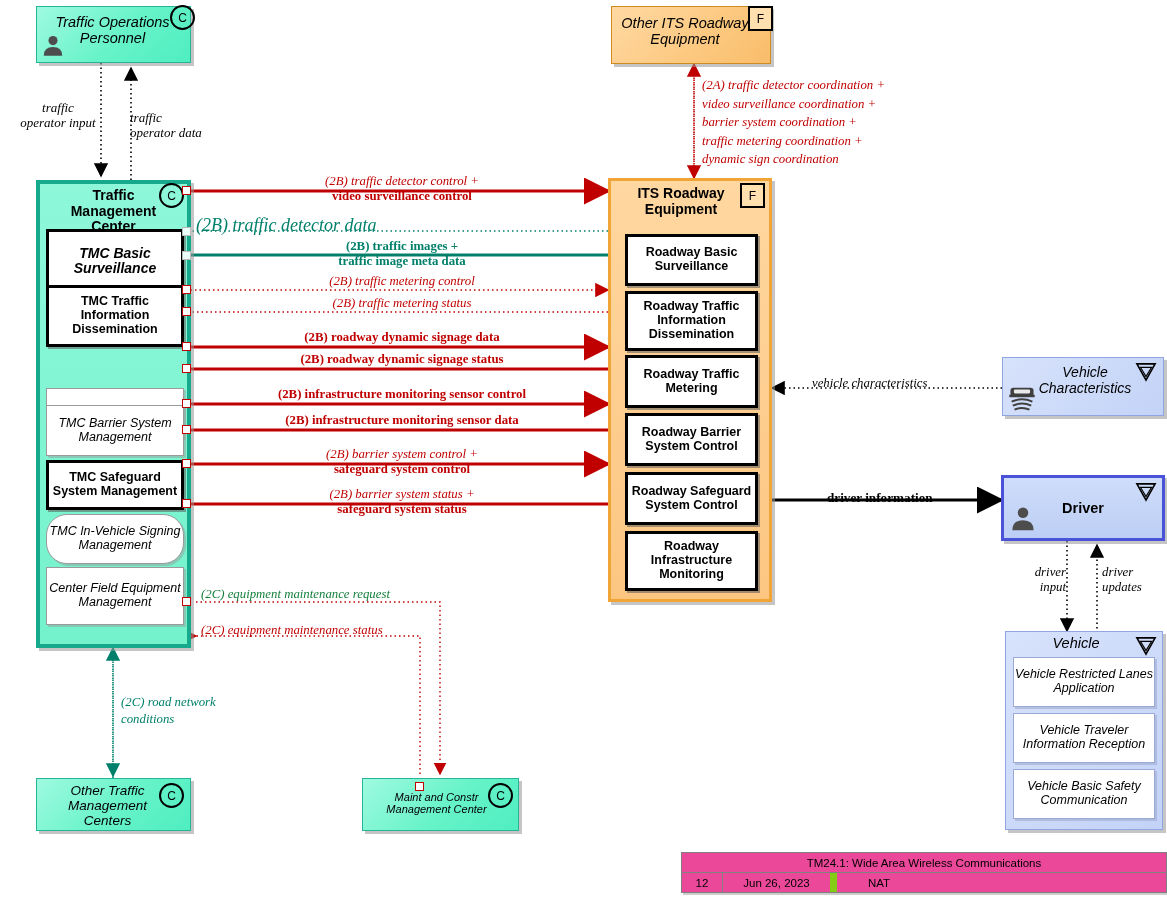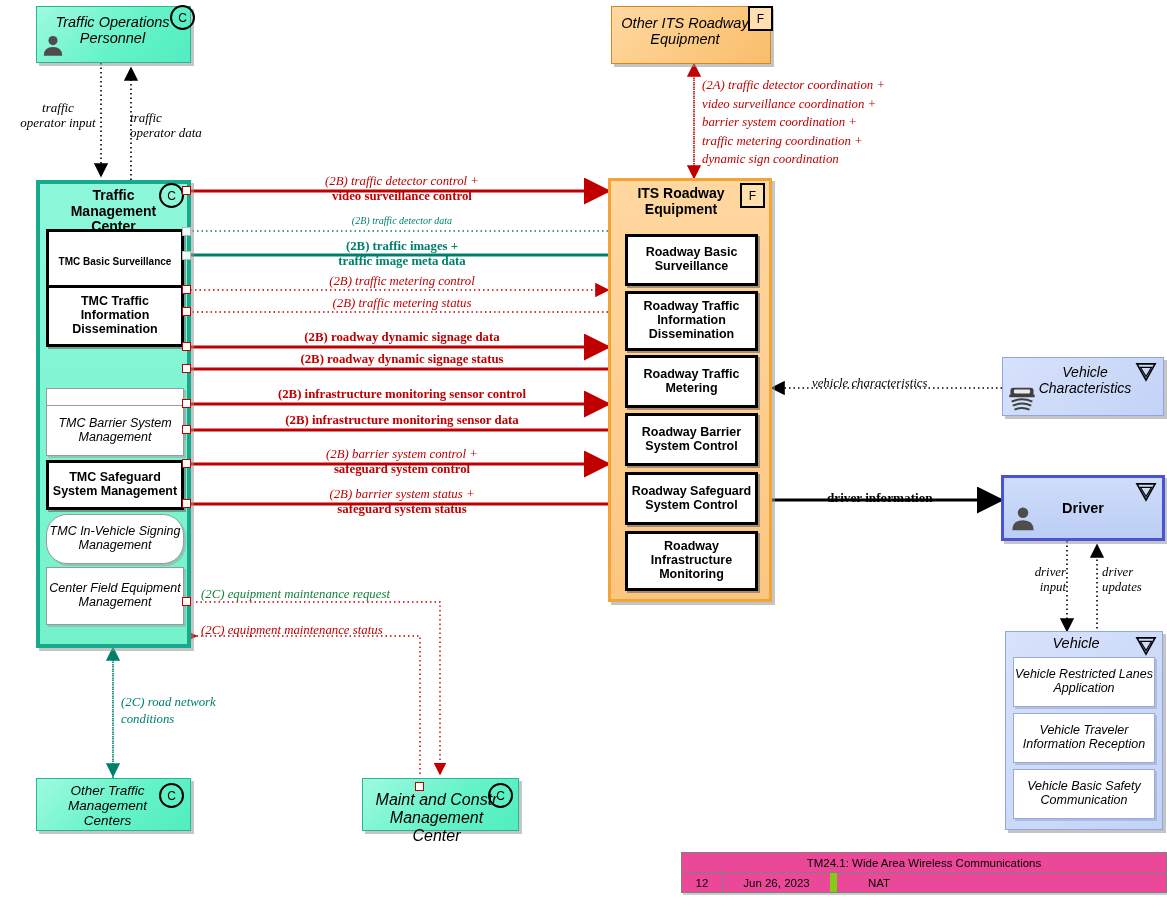--- a/index.html
+++ b/index.html
@@ -135,21 +135,21 @@
 
   <div class="node orange shadow" style="left:611px;top:6px;width:160px;height:58px;">
     <div class="titleline it" style="font-size:14.5px;padding:8px 20px 0 8px;">Other ITS Roadway Equipment</div>
     <div class="badge-f" style="right:-3px;top:-1px;">F</div>
   </div>
 
   <div class="node green-main shadow" style="left:36px;top:180px;width:155px;height:468px;">
     <div class="titleline bd" style="font-size:14px;padding:4px 8px 0 8px;">Traffic Management Center</div>
     <div class="badge-c" style="right:3px;top:-1px;">C</div>
 
-    <div class="sub impl" style="left:6px;top:45px;width:138px;height:64px;font-size:10px;">TMC Basic Surveillance</div>
+    <div class="sub impl" style="left:6px;top:45px;width:138px;height:64px;font-size:14px;font-style:italic;">TMC Basic Surveillance</div>
     <div class="sub impl" style="left:6px;top:101px;width:138px;height:62px;font-size:12.5px;">TMC Traffic Information Dissemination</div>
     <div class="sub plan" style="left:6px;top:168px;width:138px;height:50px;font-size:12.5px;margin-top:36px;">TMC Traffic Metering</div>
     <div class="sub plan" style="left:6px;top:221px;width:138px;height:51px;font-size:12.5px;">TMC Barrier System Management</div>
     <div class="sub impl" style="left:6px;top:276px;width:138px;height:50px;font-size:12.5px;">TMC Safeguard System Management</div>
     <div class="sub plan" style="left:6px;top:330px;width:138px;height:50px;font-size:12.5px;border-radius:21px;">TMC In-Vehicle Signing Management</div>
     <div class="sub plan" style="left:6px;top:383px;width:138px;height:58px;font-size:12.5px;">Center Field Equipment Management</div>
   </div>
 
   <div class="port red" style="left:182px;top:186px;"></div>
   <div class="port teal" style="left:182px;top:227px;border-color:#b9b9b9;"></div>
@@ -214,21 +214,21 @@
     <div class="sub vsub" style="left:7px;top:81px;width:142px;height:50px;font-size:12.5px;">Vehicle Traveler Information Reception</div>
     <div class="sub vsub" style="left:7px;top:137px;width:142px;height:50px;font-size:12.5px;">Vehicle Basic Safety Communication</div>
   </div>
 
   <div class="node green shadow" style="left:36px;top:778px;width:155px;height:53px;">
     <div class="titleline it" style="font-size:13.5px;padding:4px 22px 0 10px;">Other Traffic Management Centers</div>
     <div class="badge-c" style="right:6px;top:4px;">C</div>
   </div>
 
   <div class="node green shadow" style="left:362px;top:778px;width:157px;height:53px;">
-    <div class="titleline it" style="font-size:16px;padding:12px 16px 0 8px;">Maint and Constr Management Center</div>
+    <div class="titleline it" style="font-size:11px;padding:12px 16px 0 8px;">Maint and Constr Management Center</div>
     <div class="badge-c" style="right:5px;top:4px;">C</div>
   </div>
   <div class="port red" style="left:415px;top:782px;"></div>
 
   <div class="flab it" style="left:6px;top:100px;width:104px;text-align:center;font-size:13px;color:#000;">
     <div>traffic</div>
     <div>operator input</div>
   </div>
   <div class="flab it" style="left:130px;top:110px;width:110px;text-align:left;font-size:13px;color:#000;">
     <div>traffic</div>
@@ -240,21 +240,21 @@
     <div>video surveillance coordination +</div>
     <div>barrier system coordination +</div>
     <div>traffic metering coordination +</div>
     <div>dynamic sign coordination</div>
   </div>
 
   <div class="flab" style="left:196px;top:174px;width:412px;text-align:center;font-size:12.8px;color:#c00000;">
     <div class="it">(2B) traffic detector control +</div>
     <div class="bd">video surveillance control</div>
   </div>
-  <div class="flab it" style="left:196px;top:215px;width:412px;text-align:center;font-size:10px;color:#00806b;">(2B) traffic detector data</div>
+  <div class="flab it" style="left:196px;top:215px;width:412px;text-align:left;font-size:18px;color:#00806b;">(2B) traffic detector data</div>
   <div class="flab bd" style="left:196px;top:239px;width:412px;text-align:center;font-size:12.8px;color:#00806b;">
     <div>(2B) traffic images +</div>
     <div>traffic image meta data</div>
   </div>
   <div class="flab it" style="left:196px;top:274px;width:412px;text-align:center;font-size:12.8px;color:#c00000;">(2B) traffic metering control</div>
   <div class="flab it" style="left:196px;top:296px;width:412px;text-align:center;font-size:12.8px;color:#c00000;">(2B) traffic metering status</div>
   <div class="flab bd" style="left:196px;top:330px;width:412px;text-align:center;font-size:12.8px;color:#c00000;">(2B) roadway dynamic signage data</div>
   <div class="flab bd" style="left:196px;top:352px;width:412px;text-align:center;font-size:12.8px;color:#c00000;">(2B) roadway dynamic signage status</div>
   <div class="flab bd" style="left:196px;top:387px;width:412px;text-align:center;font-size:12.8px;color:#c00000;">(2B) infrastructure monitoring sensor control</div>
   <div class="flab bd" style="left:196px;top:413px;width:412px;text-align:center;font-size:12.8px;color:#c00000;">(2B) infrastructure monitoring sensor data</div>

